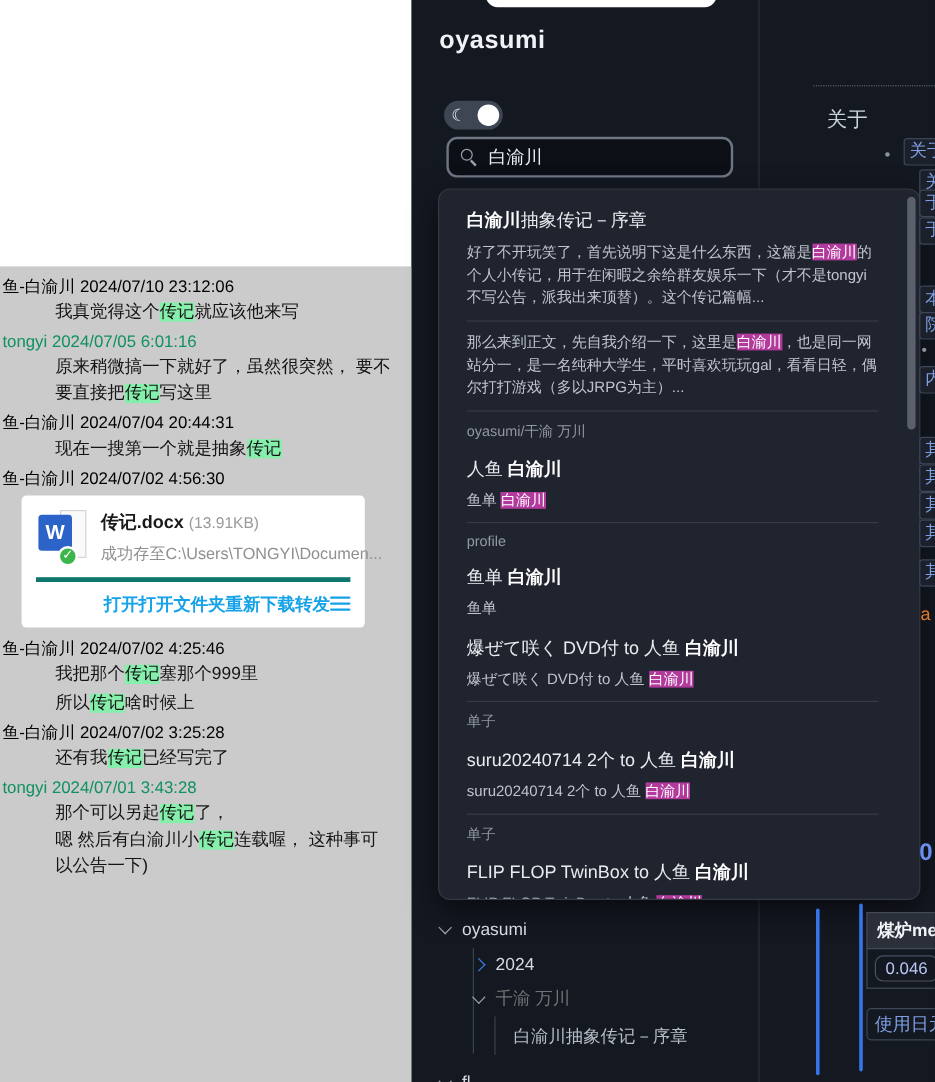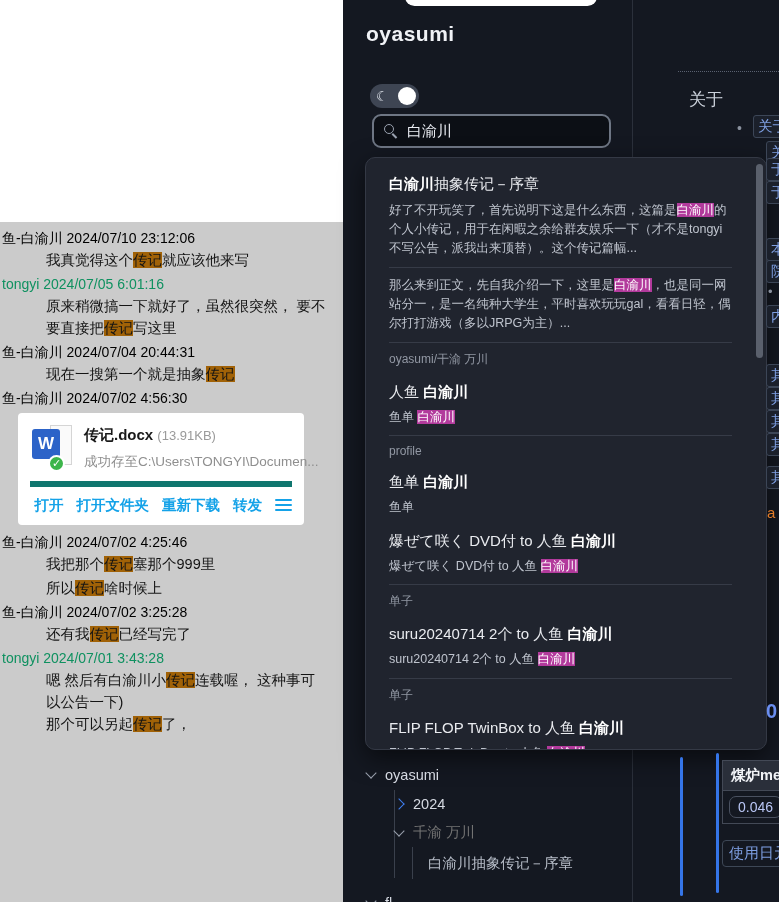--- a/index.html
+++ b/index.html
@@ -7,34 +7,34 @@
   body { font-family:"Liberation Sans","DejaVu Sans",sans-serif; background:#141821; position:relative; }
 
   
   .chat-pane { position:absolute; left:0; top:0; width:343px; height:902px; background:#fff; }
   .chat-log  { position:absolute; left:0; top:222px; width:343px; height:680px; background:#cbcbcb; padding:5px 14px 0 2px; }
   .msg { margin-bottom:2px; }
   .msg-head { font-size:14px; line-height:22px; white-space:nowrap; }
   .msg-head.blue  { color:#000000; }
   .msg-head.green { color:#0f9160; }
   .msg-body { margin-left:44px; font-size:14.5px; line-height:22px; color:#141414; }
-  .hl-blue { background:#a16207; }
+  .hl-blue { background:#86efac; }
 
   .file-card { margin:4px 0 6px 16px; width:286px; background:#fff; border-radius:4px; padding:12px 12px 0 12px; }
   .fc-top { display:flex; }
   .fc-icon { position:relative; width:46px; height:46px; flex:0 0 46px; }
   .fc-page { position:absolute; right:4px; top:0; width:22px; height:40px; background:#fafafa; border:1px solid #d5d5d5; }
   .fc-word { position:absolute; left:2px; top:4px; width:28px; height:30px; background:#2c63c8; border-radius:3px; color:#fff; font-weight:bold; font-size:17px; text-align:center; line-height:30px; }
   .fc-check { position:absolute; left:18px; top:30px; width:17px; height:17px; background:#3cb54a; border:2px solid #fff; border-radius:50%; color:#fff; font-size:11px; line-height:13px; text-align:center; }
   .fc-info { padding-left:8px; padding-top:1px; }
   .fc-name-row { font-size:15px; color:#1a1a1a; }
   .fc-name { font-weight:bold; }
   .fc-size { color:#9a9a9a; font-size:13px; }
   .fc-status { margin-top:8px; font-size:13.5px; color:#8f8f8f; white-space:nowrap; overflow:hidden; }
-  .fc-actions { margin-top:10px; border-top:6px solid #0f766e; padding:9px 0 10px 0; display:flex; justify-content:flex-end; gap:13px; font-size:14.5px; color:#14a2e8; font-weight:bold; }
+  .fc-actions { margin-top:10px; border-top:4px solid #0f766e; padding:9px 0 10px 0; display:flex; justify-content:flex-end; font-size:14.5px; color:#14a2e8; font-weight:bold; }
   .fc-burger { display:inline-block; width:17px; }
   .fc-burger span { display:block; height:2.5px; background:#14a2e8; margin:2.5px 0; border-radius:1px; }
 
   
   .right-panel { position:absolute; left:343px; top:0; width:436px; height:902px; background:#141821; }
   .v-divider { position:absolute; left:632px; top:0; width:1px; height:902px; background:#2b303b; }
   .top-pill { position:absolute; left:405px; top:-13px; width:192px; height:19px; background:#fff; border-radius:10px; }
   .site-title { position:absolute; left:366px; top:22px; font-size:21px; font-weight:bold; color:#f0f2f6; letter-spacing:.5px; }
 
   .theme-toggle { position:absolute; left:370px; top:84px; width:49px; height:24px; background:#3e4553; border-radius:12px; display:flex; align-items:center; }
@@ -142,22 +142,22 @@
       <div class="msg-body"><span>所以</span><span class="hl-blue">传记</span><span>啥时候上</span></div>
     </div>
 
     <div class="msg">
       <div class="msg-head blue"><span>鱼-白渝川</span> <span>2024/07/02 3:25:28</span></div>
       <div class="msg-body"><span>还有我</span><span class="hl-blue">传记</span><span>已经写完了</span></div>
     </div>
 
     <div class="msg">
       <div class="msg-head green"><span>tongyi</span> <span>2024/07/01 3:43:28</span></div>
+      <div class="msg-body"><span>那个可以另起</span><span class="hl-blue">传记</span><span>了，</span></div>
       <div class="msg-body"><span>嗯 然后有白渝川小</span><span class="hl-blue">传记</span><span>连载喔， 这种事可以公告一下)</span></div>
-      <div class="msg-body"><span>那个可以另起</span><span class="hl-blue">传记</span><span>了，</span></div>
     </div>
 
   </div>
 </div>
 
 <div class="right-panel"></div>
 <div class="v-divider"></div>
 <div class="top-pill"></div>
 <div class="site-title">oyasumi</div>
 

